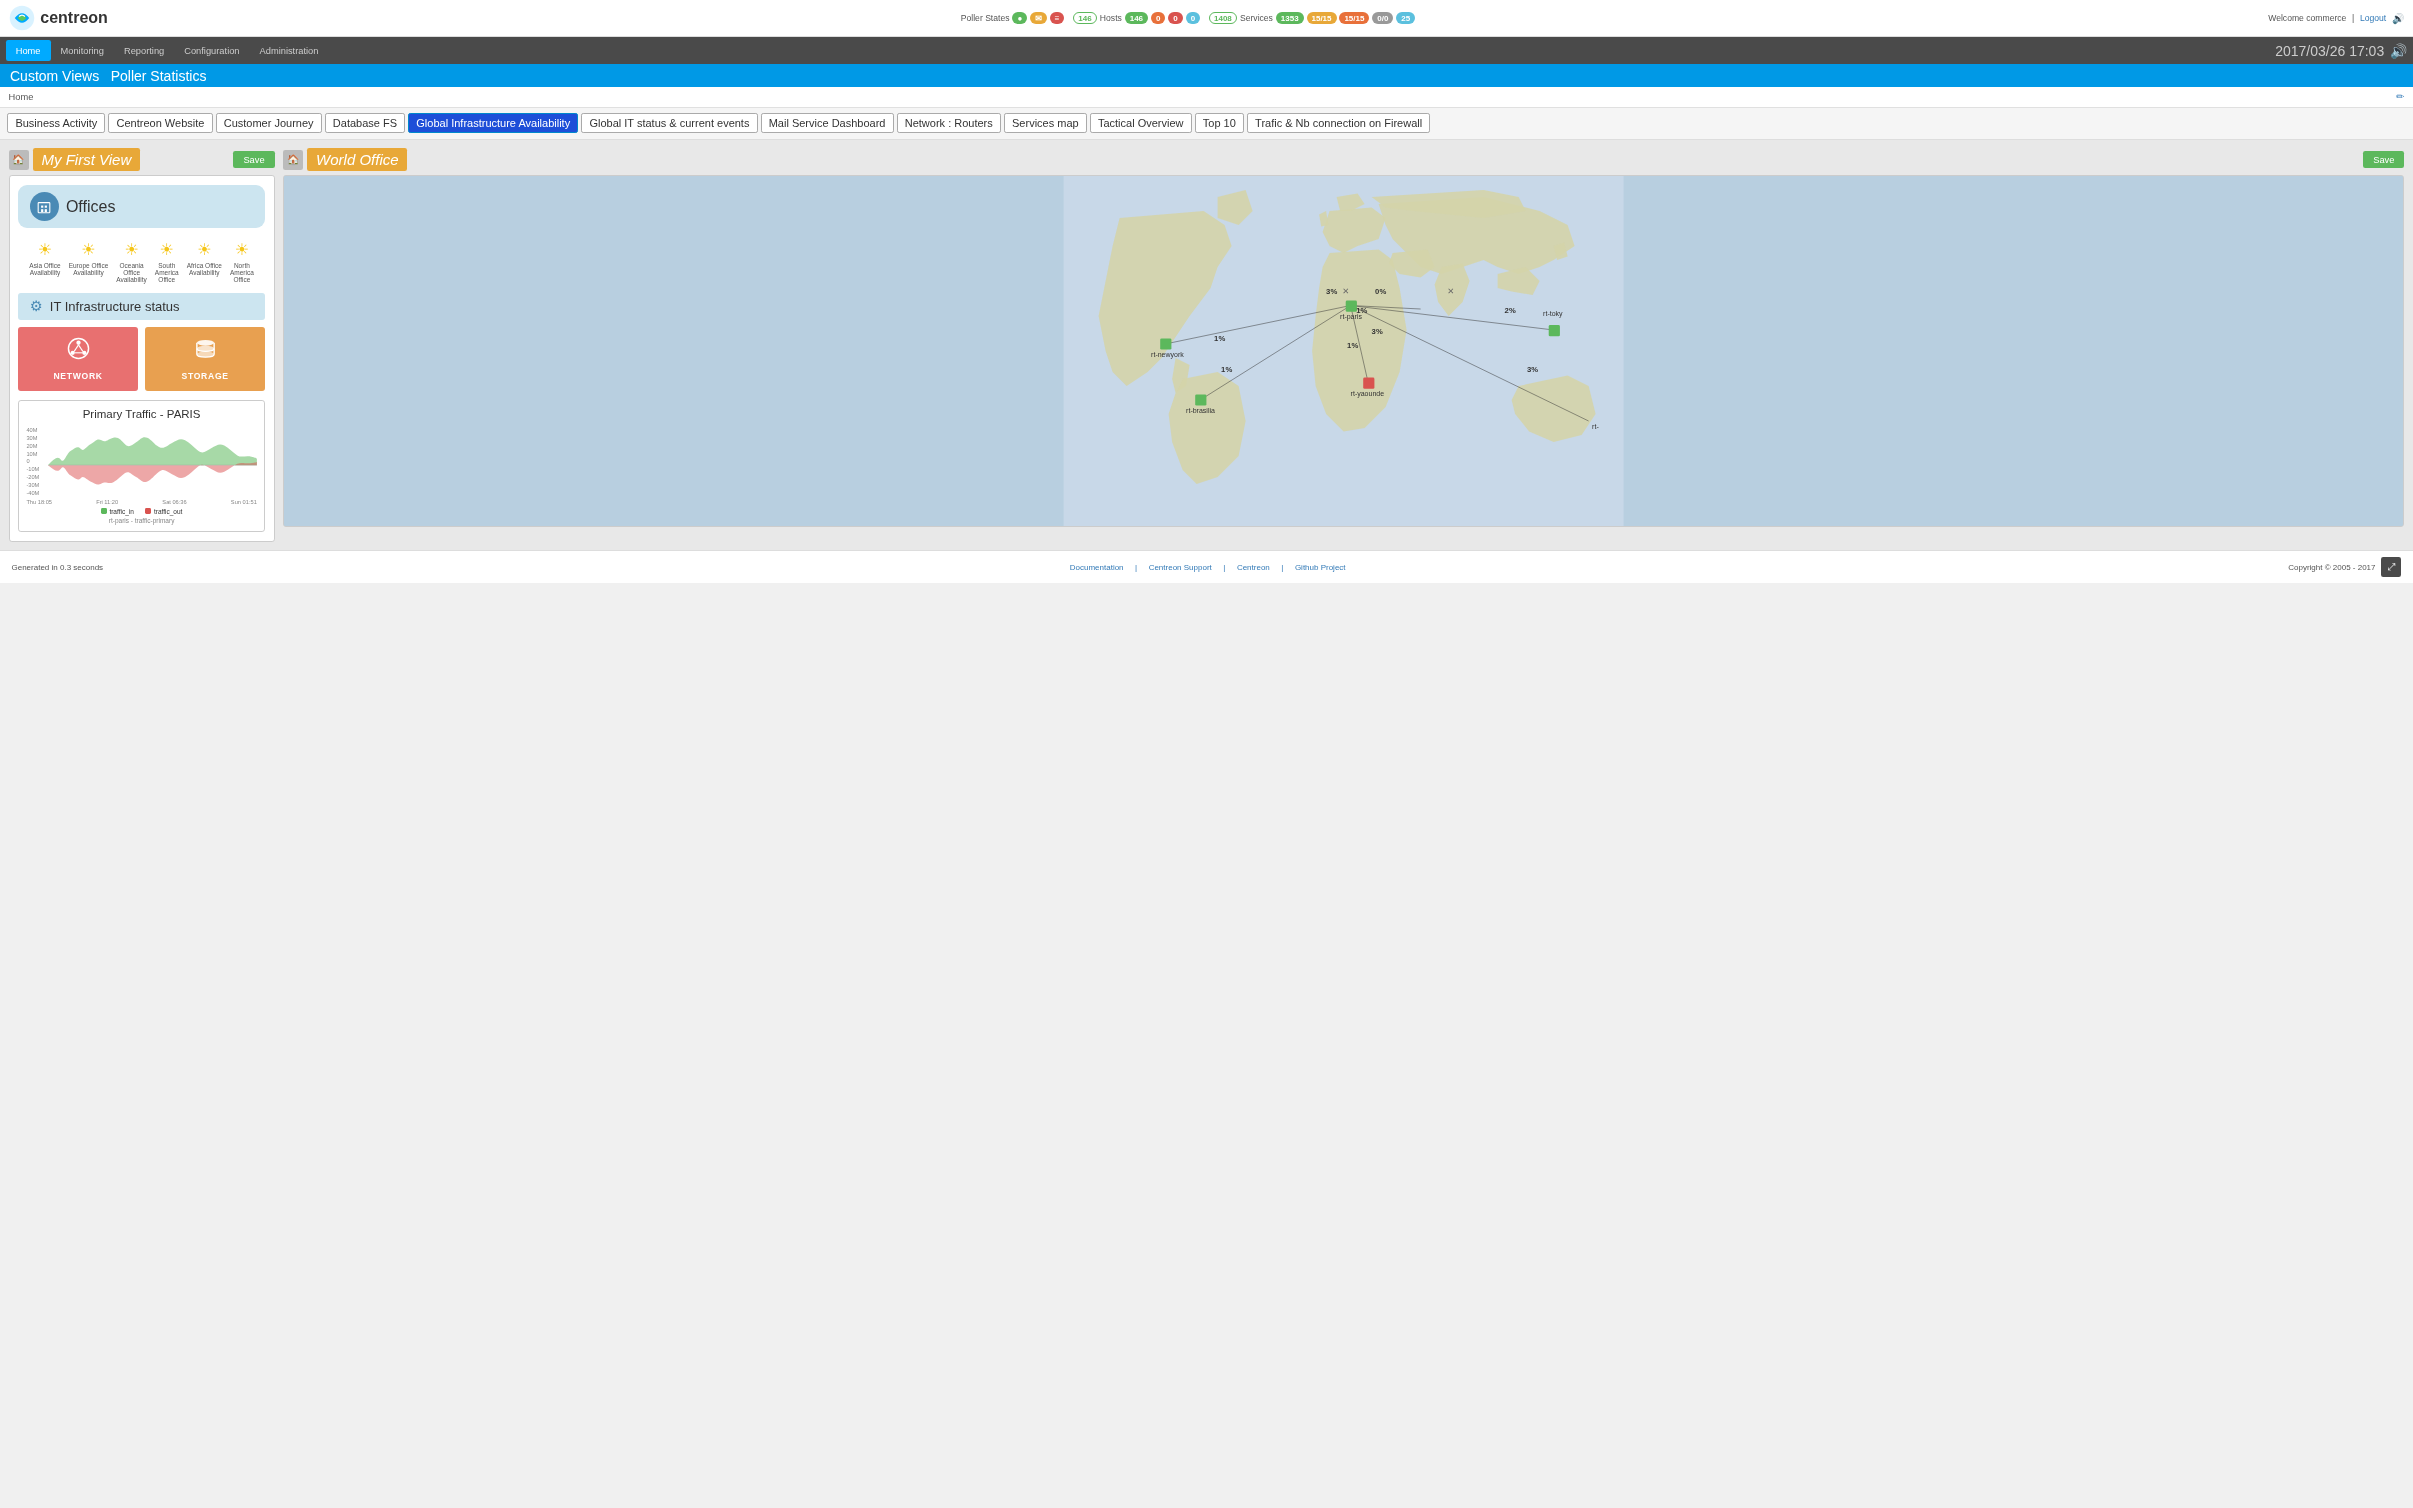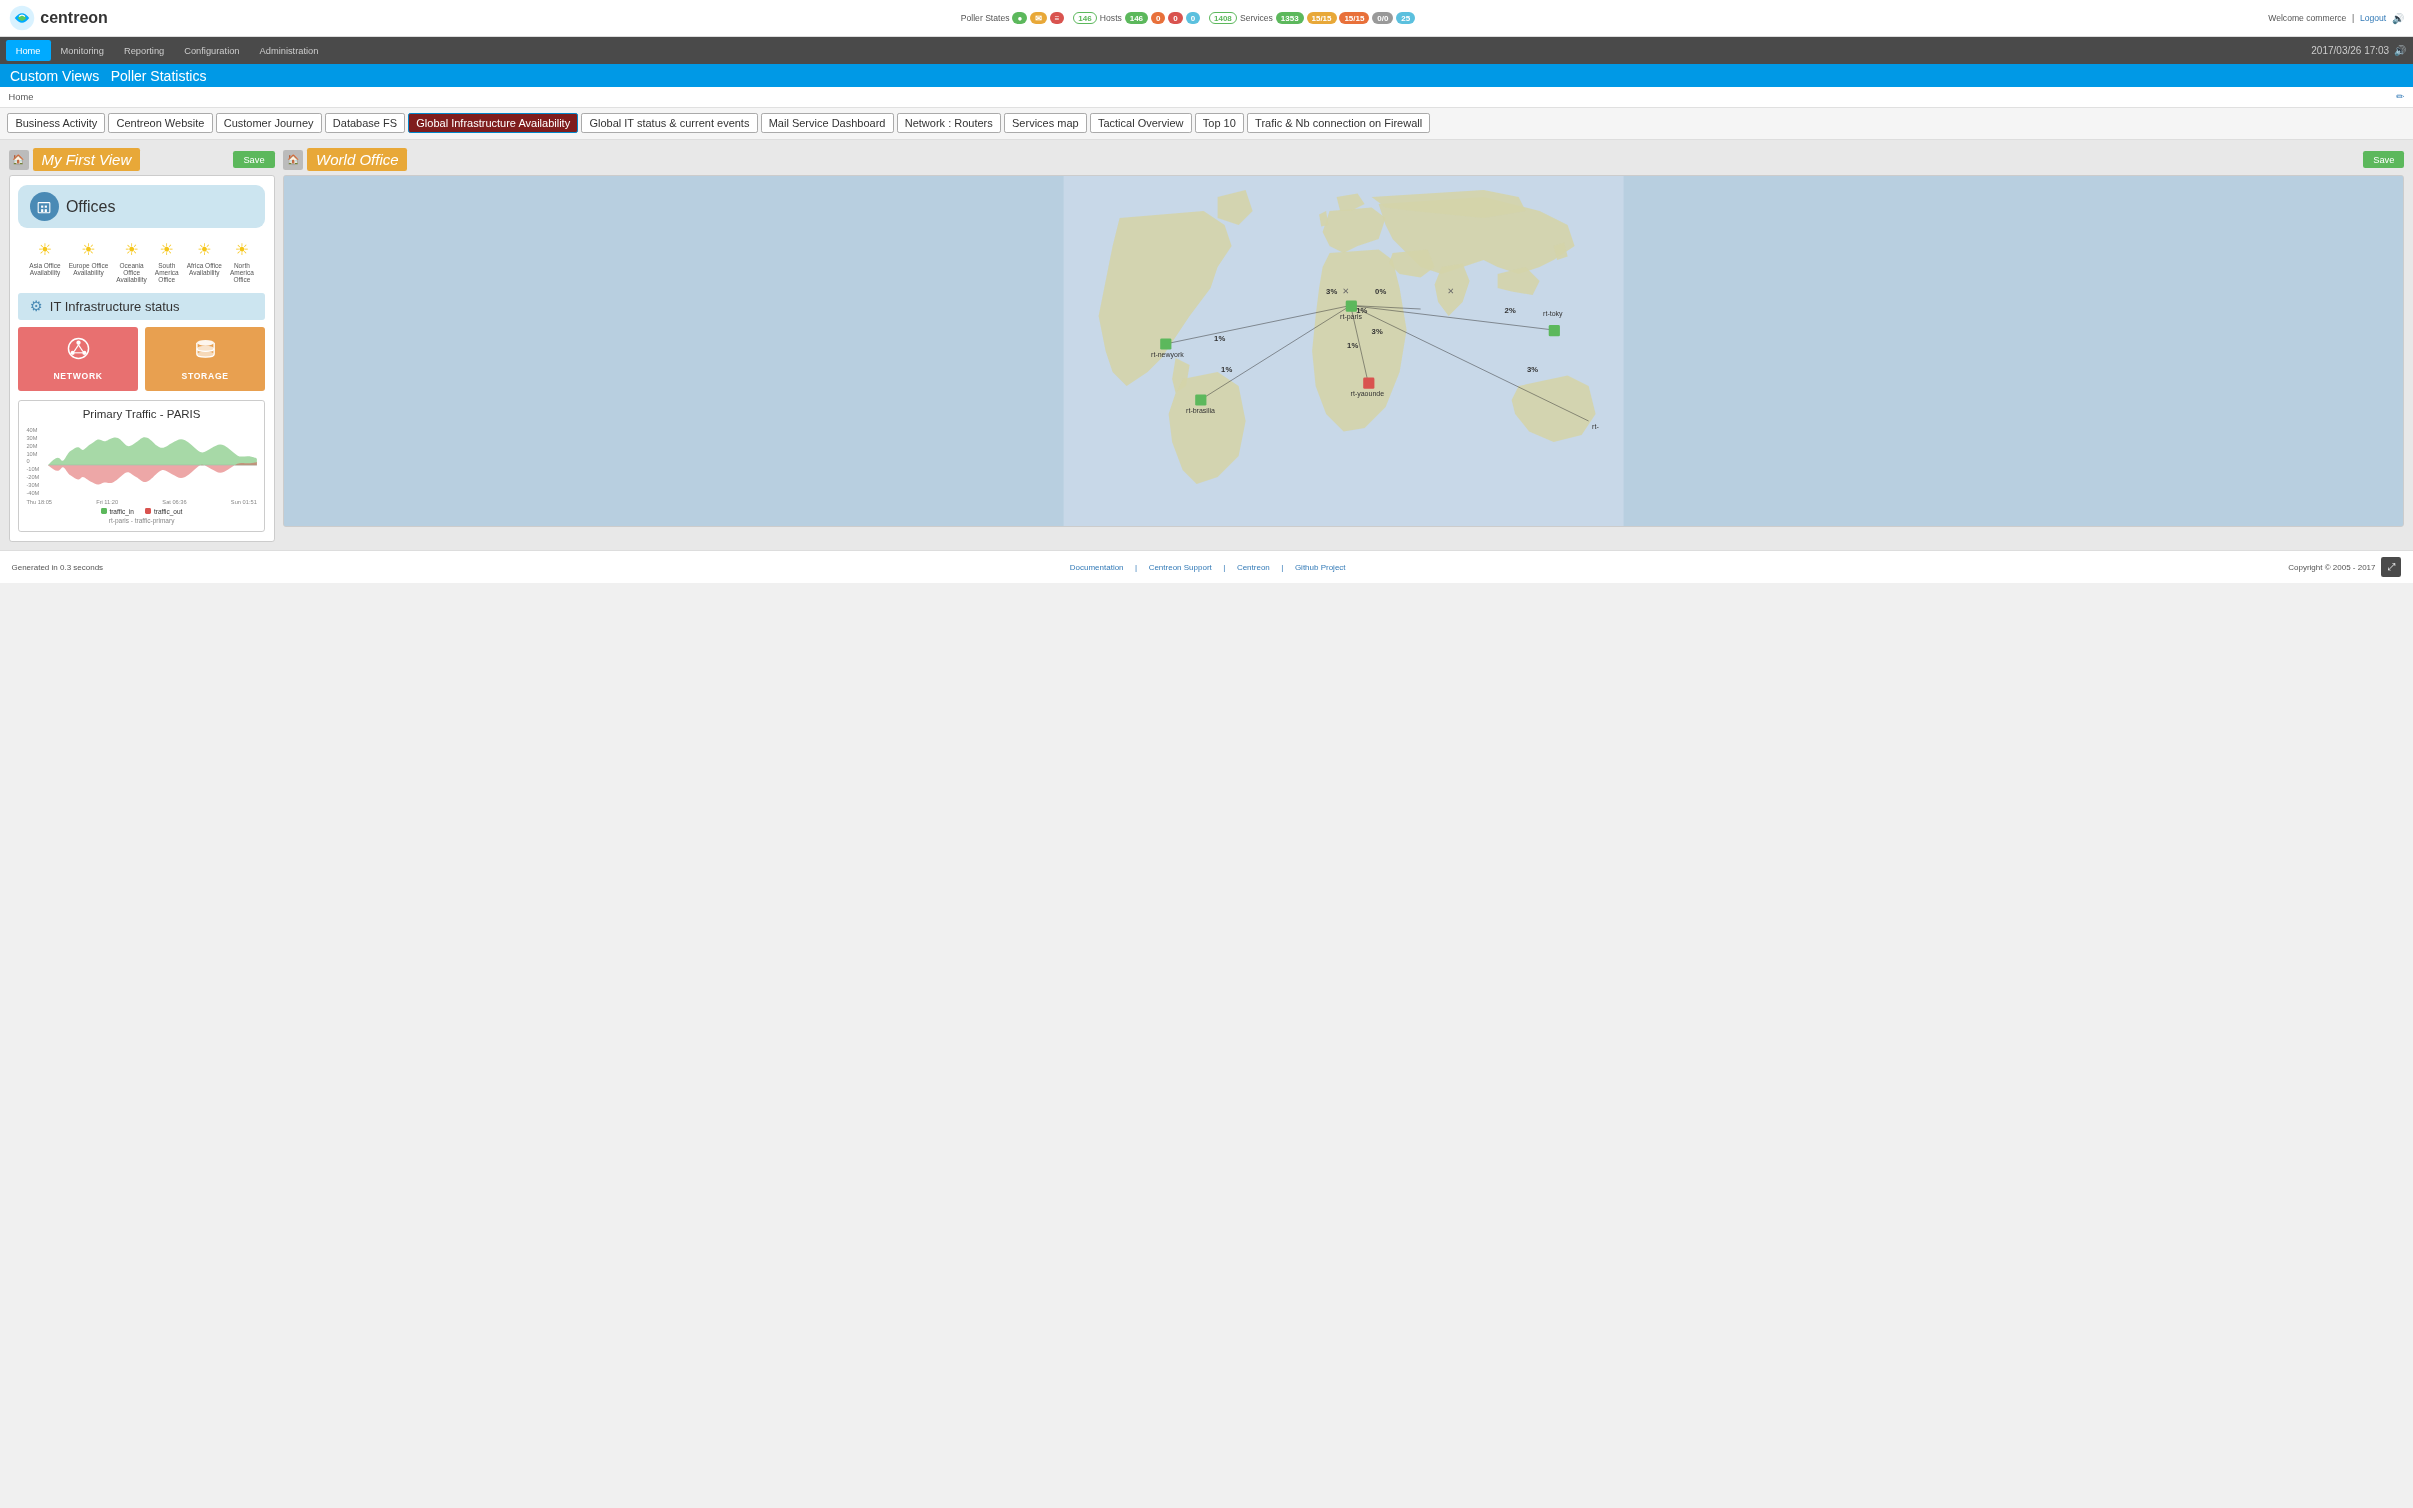--- a/index.html
+++ b/index.html
@@ -96,21 +96,21 @@
     .nav-item.active {
       background: #00aaff;
       color: #fff;
     }
     .nav-right {
       margin-left: auto;
       display: flex;
       align-items: center;
       gap: 5.7px;
       color: #ccc;
-      font-size: 10px;
+      font-size: 14px;
     }
 
     
     .sub-nav {
       background: #0099e6;
       display: flex;
       align-items: center;
       gap: 2.9px;
       padding: 2.9px 5.7px;
       height: 23px;
@@ -147,21 +147,21 @@
       border: 0.7px solid #aaa;
       background: #fff;
       color: #333;
       border-radius: 2.2px;
       padding: 2.9px 7.2px;
       font-size: 11px;
       cursor: pointer;
       text-align: center;
     }
     .dash-tab.active {
-      background: #7f1d1d;
+      background: #1d4ed8;
       color: #fff;
       border-color: #0088cc;
     }
 
     
     .main-content {
       padding: 8.6px;
       display: flex;
       gap: 8.6px;
       background: #e8e8e8;

